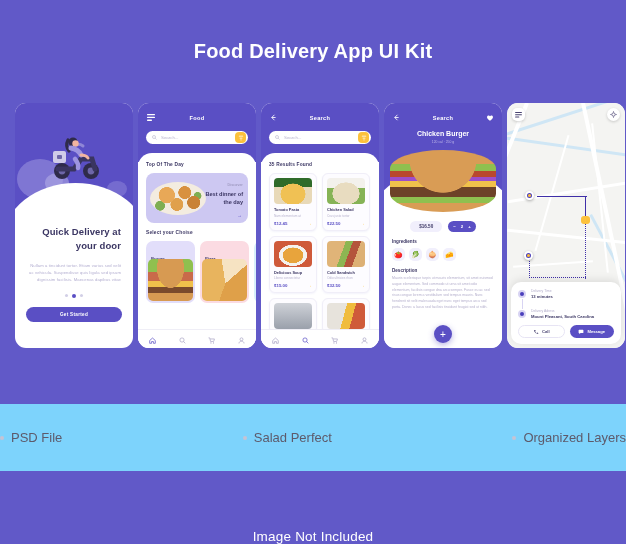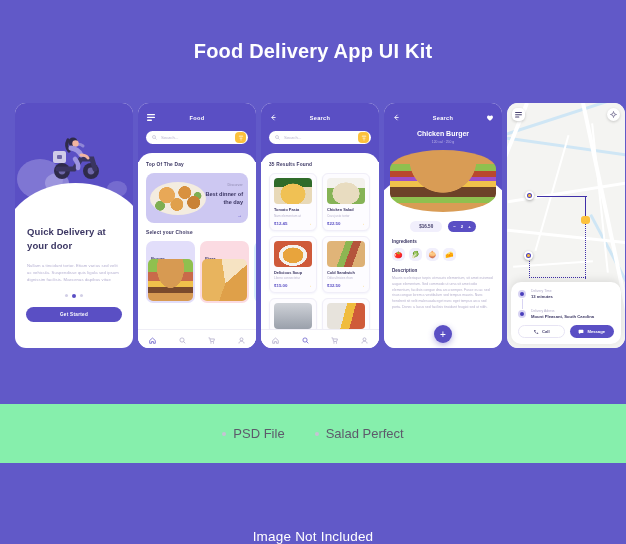--- a/index.html
+++ b/index.html
@@ -46,21 +46,21 @@
     position: absolute; background: #9f97e0; opacity: .55; border-radius: 50%;
   }
   .s1-c1 { width: 46px; height: 40px; left: 2px; top: 56px; }
   .s1-c2 { width: 24px; height: 20px; left: 30px; top: 70px; background:#b7b0e8; }
   .s1-c3 { width: 20px; height: 16px; left: 92px; top: 78px; background:#8d84d8; }
   .s1-curve {
     position: absolute; left: -12px; bottom: -30px; width: 145px; height: 58px;
     background: #ffffff; border-radius: 50% 50% 0 0 / 100% 100% 0 0;
   }
   .scooter { position: absolute; left: 33px; top: 32px; }
-  .s1-body { padding: 14px 12px 0; text-align: left; }
+  .s1-body { padding: 14px 12px 0; text-align: right; }
   .s1-h {
     font-size: 9.5px; font-weight: bold; color: #3b3663; line-height: 1.45;
     letter-spacing: .1px;
   }
   .s1-p {
     margin-top: 9px; font-size: 4.2px; color: #b3aed0; line-height: 1.75;
     letter-spacing: .1px;
   }
   .dots { margin-top: 10px; display: flex; justify-content: center; gap: 4px; }
   .dot { width: 3px; height: 3px; border-radius: 50%; background: #d2cfe6; }
@@ -252,23 +252,23 @@
   .mc-btn {
     flex: 1; height: 13px; border-radius: 7px;
     display: flex; align-items: center; justify-content: center; gap: 3px;
     font-size: 4.2px; font-weight: bold;
   }
   .btn-call { border: .7px solid #e7e4f4; color: #4a4472; background: #fff; }
   .btn-msg { background: #5a4fc4; color: #fff; }
 
   
   .features {
-    position: absolute; left: 0; right: 0; top: 404px; height: 59px;
-    background: #86efac;
-    display: flex; align-items: center; justify-content: center; gap: 30px;
+    position: absolute; left: 0; right: 0; top: 404px; height: 67px;
+    background: #7dd3fc;
+    display: flex; align-items: center; justify-content: space-between; gap: 30px;
   }
   .feat { display: flex; align-items: center; gap: 7px; }
   .feat .bullet { width: 4px; height: 4px; border-radius: 50%; background: #c6c3d4; }
   .feat .lbl { font-size: 13px; color: #5d5a6b; }
 
   .footer {
     position: absolute; left: 0; right: 0; top: 463px; bottom: 0;
     display: flex; align-items: flex-end; justify-content: center;
   }
   .footer .lbl { color: #ffffff; font-size: 13.5px; letter-spacing: .2px; }
@@ -614,17 +614,21 @@
 
 <div class="features">
   <span class="feat">
     <span class="bullet"></span>
     <span class="lbl">PSD File</span>
   </span>
   <span class="feat">
     <span class="bullet"></span>
     <span class="lbl">Salad Perfect</span>
   </span>
+  <span class="feat">
+    <span class="bullet"></span>
+    <span class="lbl">Organized Layers</span>
+  </span>
 </div>
 
 <div class="footer">
   <span class="lbl">Image Not Included</span>
 </div>
 
 </body></html>

